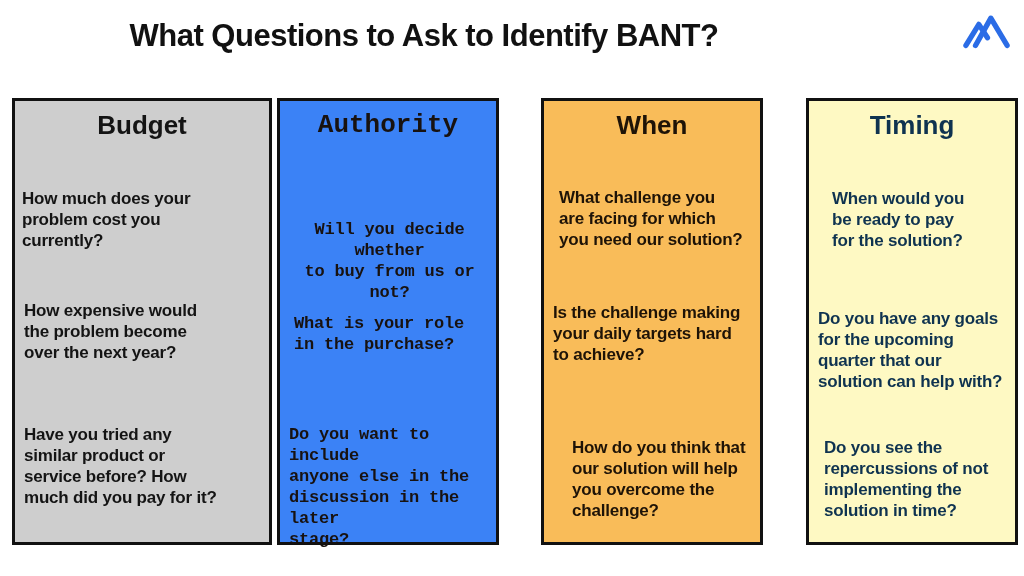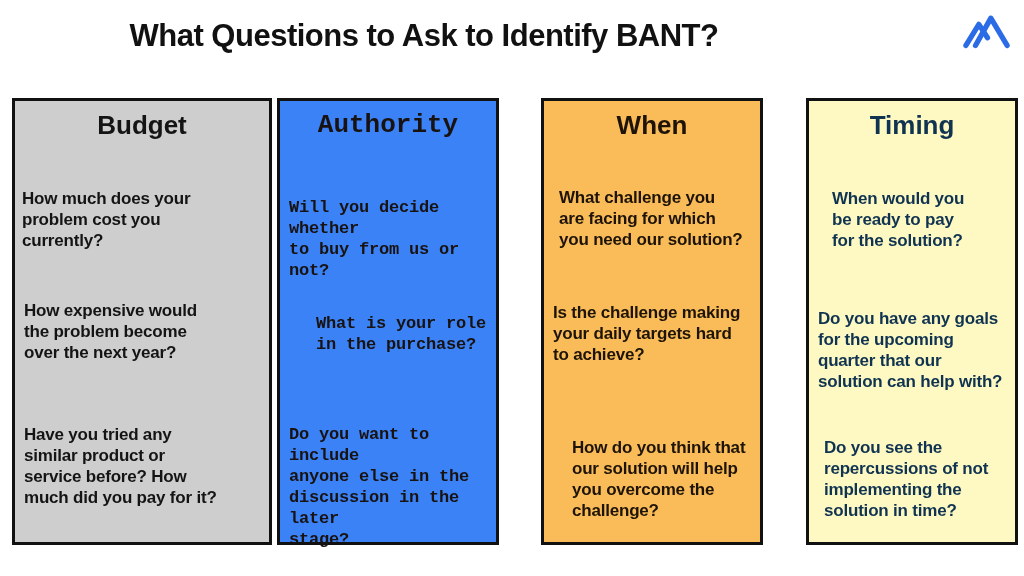--- a/index.html
+++ b/index.html
@@ -59,22 +59,22 @@
     line-height: 21px;
     white-space: pre-line;
     letter-spacing: -0.2px;
   }
 
   
   .col-budget    .q0 { top: 87px; padding-left: 7px;  }
   .col-budget    .q1 { top: 199px; }
   .col-budget    .q2 { top: 323px; }
 
-  .col-authority .q0 { top: 96px; }
-  .col-authority .q1 { top: 212px; padding-left: 36px; }
+  .col-authority .q0 { top: 118px; text-align: center; }
+  .col-authority .q1 { top: 212px; padding-left: 14px; }
   .col-authority .q2 { top: 323px; }
 
   .col-need      .q0 { top: 86px;  padding-left: 15px; }
   .col-need      .q1 { top: 201px; }
   .col-need      .q2 { top: 336px; padding-left: 28px; }
 
   .col-timing    .q0 { top: 87px;  padding-left: 23px; }
   .col-timing    .q1 { top: 207px; }
   .col-timing    .q2 { top: 336px; padding-left: 15px; }
 </style>

